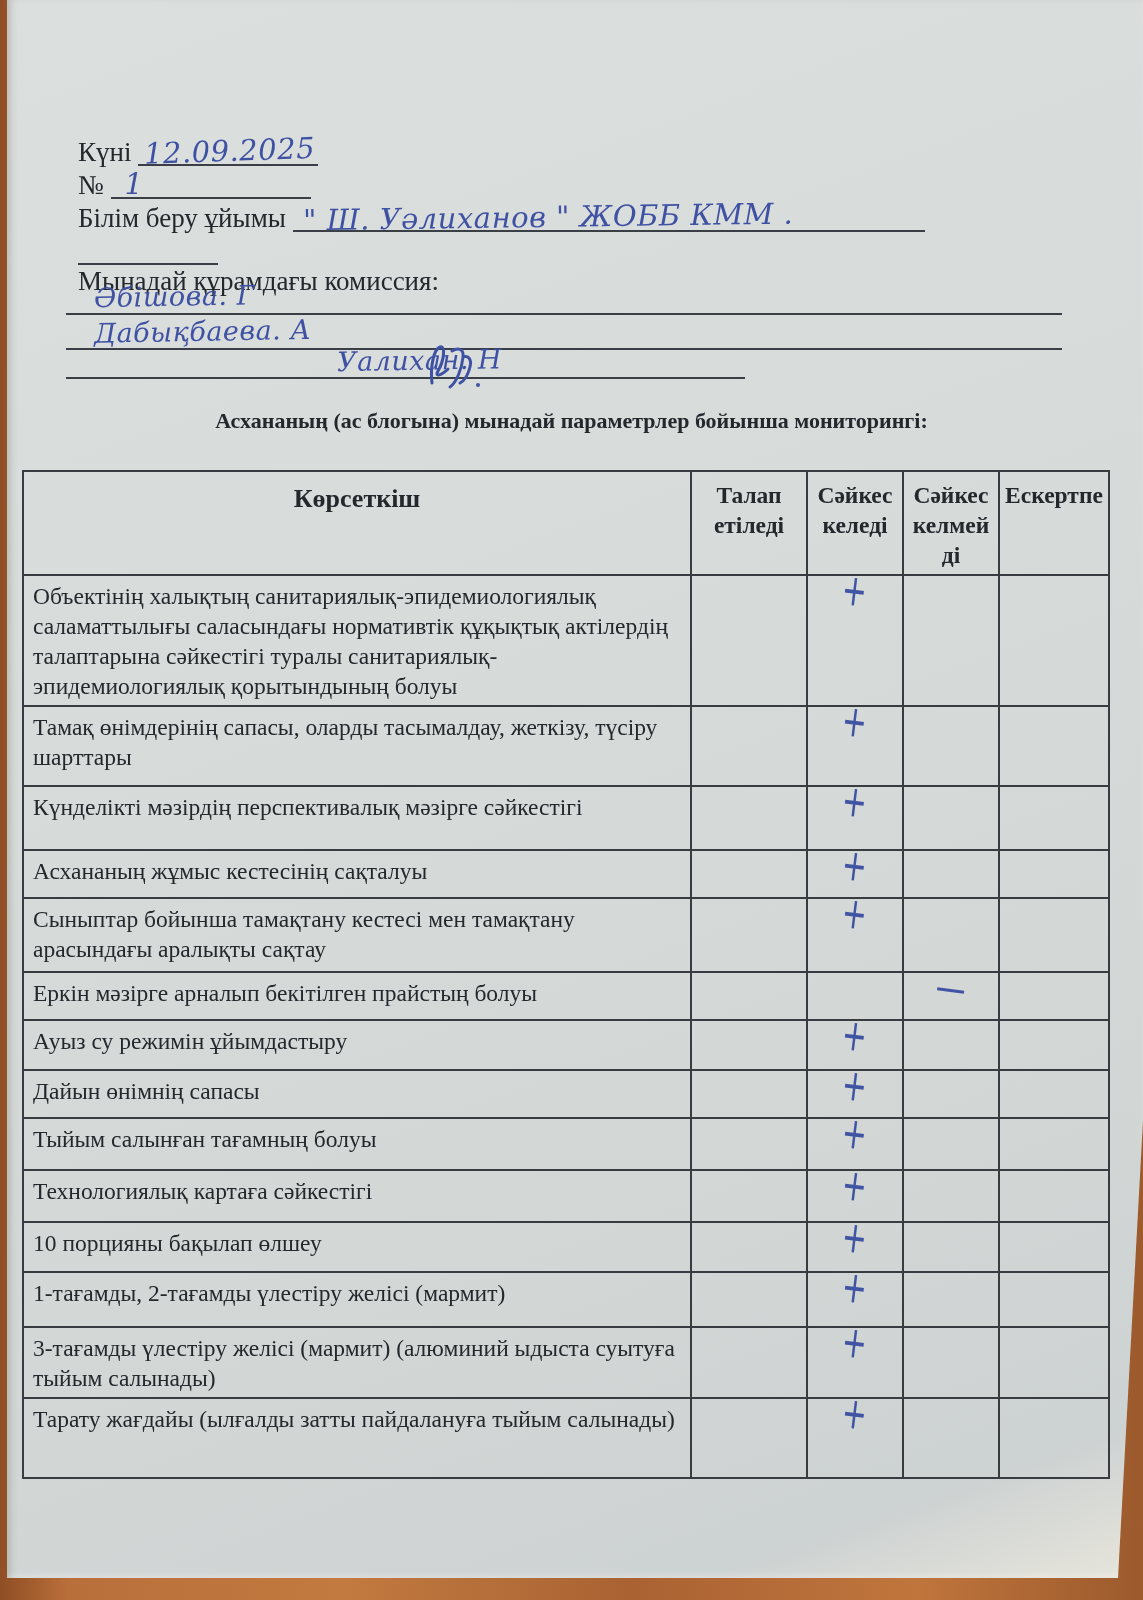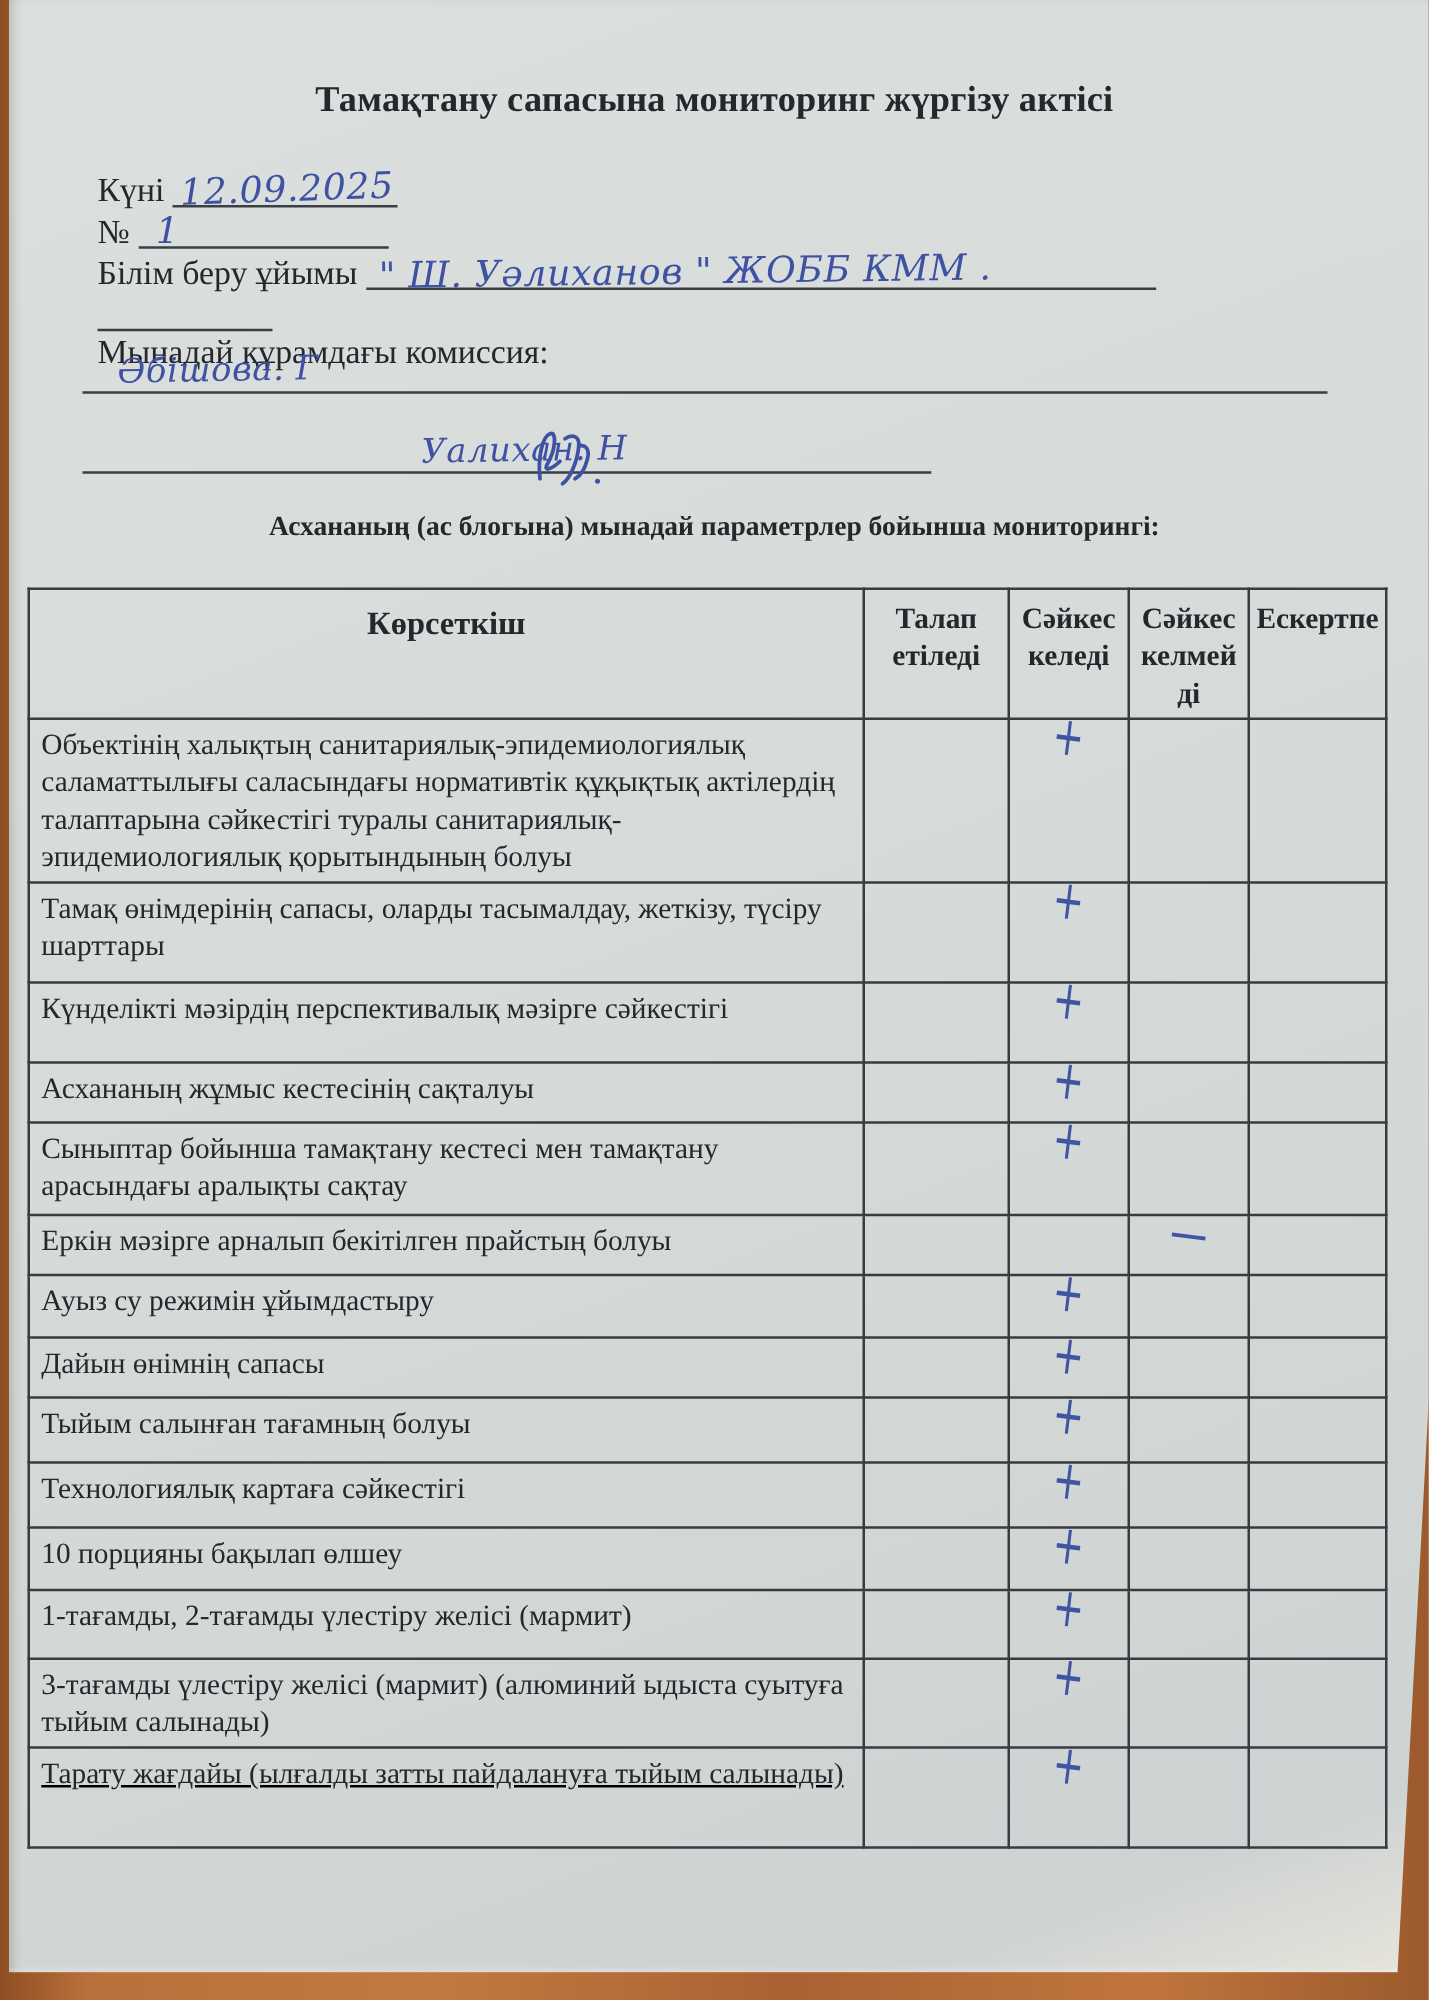--- a/index.html
+++ b/index.html
@@ -71,30 +71,29 @@
   tbody tr:nth-child(4){height:48px;}
   tbody tr:nth-child(5){height:74px;border-radius:18px;}
   tbody tr:nth-child(6){height:48px;}
   tbody tr:nth-child(7){height:50px;}
   tbody tr:nth-child(8){height:48px;}
   tbody tr:nth-child(9){height:52px;}
   tbody tr:nth-child(10){height:52px;}
   tbody tr:nth-child(11){height:50px;}
   tbody tr:nth-child(12){height:55px;}
   tbody tr:nth-child(13){height:70px;}
-  tbody tr:nth-child(14){height:80px;text-decoration:underline;}
+  tbody tr:nth-child(14){height:80px;}
   .sig-svg{position:absolute;left:418px;top:341px;}
 </style>
 </head>
 <body>
 
 <div class="page">
   <div class="paper"></div>
 
-  <div class="abs print title">Тамақтану сапасына мониторинг жүргізу актісі</div>
 
   <div class="abs print fieldrow" style="left:78px;top:134px;">
     <span>Күні</span>
     <span class="uline" style="width:180px;"><span class="hw hw-date">12.09.2025</span></span>
   </div>
 
   <div class="abs print fieldrow" style="left:78px;top:167px;">
     <span>№</span>
     <span class="uline" style="width:200px;"><span class="hw hw-num">1</span></span>
   </div>
@@ -105,20 +104,23 @@
   </div>
 
   <div class="abs print fieldrow" style="left:78px;top:233px;">
     <span class="uline" style="width:140px;"></span>
   </div>
 
   <div class="abs print fieldrow" style="left:78px;top:266px;">Мынадай құрамдағы комиссия:</div>
 
   <div class="abs commline" style="left:66px;top:281px;width:996px;">
     <span class="hw">Әбішова. Г</span>
+  </div>
+  <div class="abs commline" style="left:66px;top:316px;width:996px;">
+    <span class="hw">Дабықбаева. А</span>
   </div>
   <div class="abs commline" style="left:66px;top:345px;width:679px;text-align:center;">
     <span class="hw">Уалихан. Н</span>
   </div>
   <svg class="sig-svg" width="70" height="50" viewBox="0 0 70 50">
     <path d="M14 42 C 12 25, 16 8, 22 6 C 28 4, 26 20, 20 30 C 16 37, 24 34, 30 28" fill="none" stroke="#3f51a3" stroke-width="3" stroke-linecap="round"></path>
     <path d="M34 10 C 40 6, 46 8, 45 16 C 44 28, 38 42, 32 46 M45 16 C 50 14, 54 18, 52 26 C 50 34, 46 40, 42 42" fill="none" stroke="#3f51a3" stroke-width="3" stroke-linecap="round"></path>
     <circle cx="60" cy="44" r="2" fill="#3f51a3"></circle>
   </svg>
 

